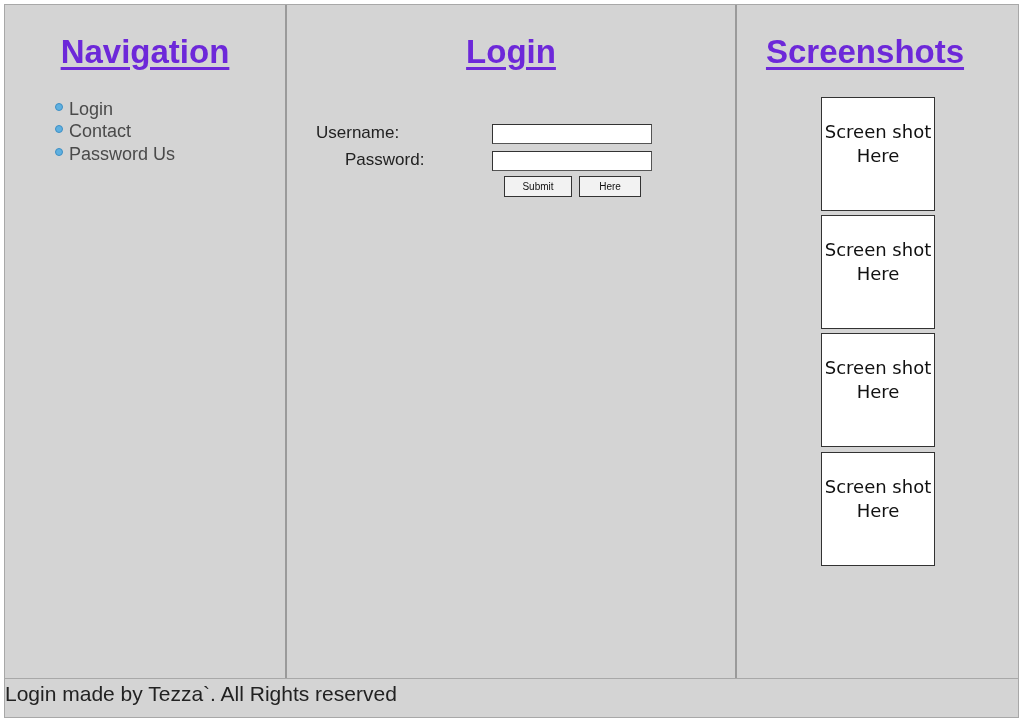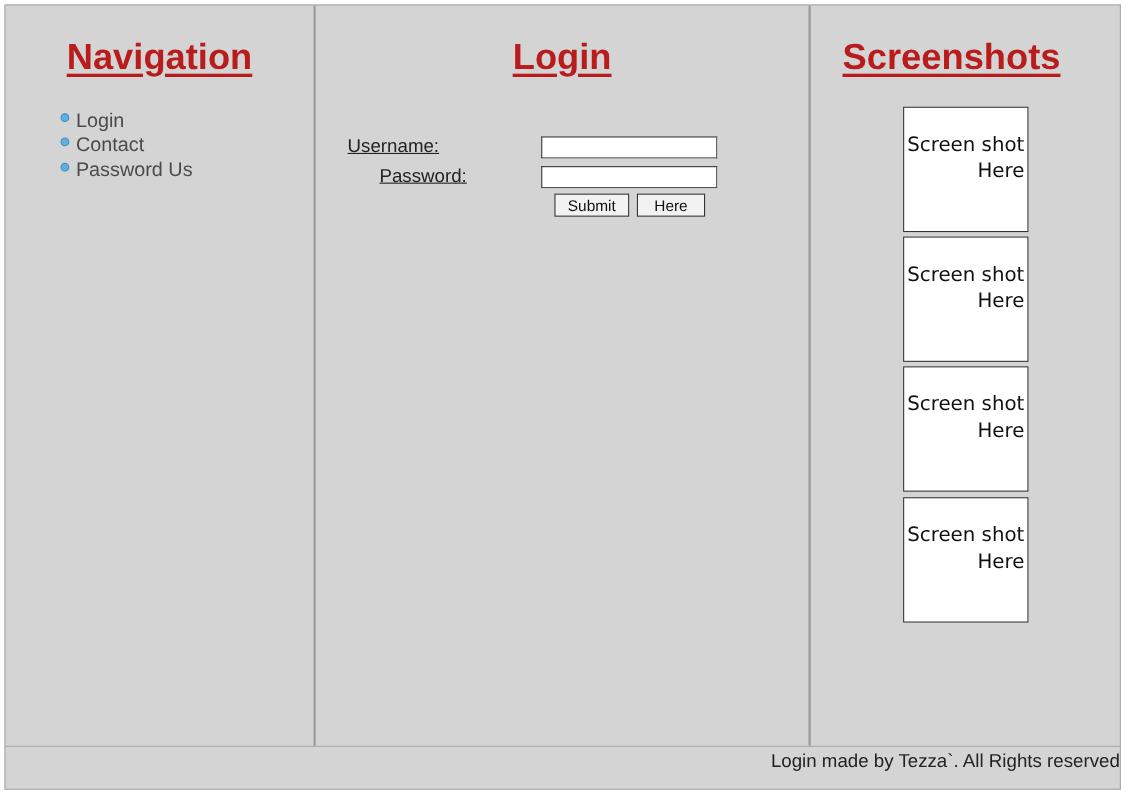--- a/index.html
+++ b/index.html
@@ -2,36 +2,36 @@
 <html><head>
 <meta charset="utf-8">
 <style>
   html, body { margin:0; padding:0; background:#ffffff; }
   body { width:1024px; height:724px; position:relative; overflow:hidden; font-family:"Liberation Sans", sans-serif; }
   .frame { position:absolute; left:4px; top:4px; width:1015px; height:714px; background:#d4d4d4; border:1px solid #a8a8a8; box-sizing:border-box; }
   .col { position:absolute; top:0; height:673px; box-sizing:border-box; }
   .col-nav { left:0; width:282px; border-right:2px solid #9a9a9a; }
   .col-login { left:282px; width:450px; border-right:2px solid #9a9a9a; }
   .col-shots { left:732px; width:256px; }
-  h1 { margin:0; font-family:"Liberation Sans", sans-serif; font-weight:bold; font-size:33px; color:#b91c1c; text-decoration:underline; text-decoration-thickness:3px; text-underline-offset:4px; text-align:center; position:absolute; top:28px; left:0; right:0; }
+  h1 { margin:0; font-family:"Liberation Sans", sans-serif; font-weight:bold; font-size:33px; color:#6d28d9; text-decoration:underline; text-decoration-thickness:3px; text-underline-offset:4px; text-align:center; position:absolute; top:28px; left:0; right:0; }
   .nav-list { position:absolute; top:94px; left:50px; margin:0; padding:0; list-style:none; }
   .nav-list li { display:flex; align-items:flex-start; height:22.3px; font-size:18px; color:#4a4a4a; }
   .bullet { width:6px; height:6px; border-radius:50%; background:#5fb0e0; border:1px solid #3d8fc4; margin-top:4px; margin-right:6px; flex:none; }
   .nav-link { color:#4a4a4a; text-decoration:none; cursor:pointer; line-height:20px; }
-  .form-row { position:absolute; font-size:17px; color:#222;text-decoration:underline; }
+  .form-row { position:absolute; font-size:17px; color:#222; }
   .lbl-user { left:29px; top:118px; }
   .lbl-pass { left:30px; top:145px;margin-left:28px; }
   .input { position:absolute; left:205px; width:160px; height:20px; border:1px solid #555; background:#fff; box-sizing:border-box; border-top-color:#333; border-left-color:#333; }
   .in-user { top:119px; }
   .in-pass { top:146px; }
-  .btn { position:absolute; top:171px; height:21px; background:#f2f2f2; border:1px solid #333; font-family:"Liberation Sans", sans-serif; font-size:14px; color:#111; padding:0; box-sizing:border-box; cursor:pointer; }
+  .btn { position:absolute; top:171px; height:21px; background:#f2f2f2; border:1px solid #333; font-family:"Liberation Sans", sans-serif; font-size:10px; color:#111; padding:0; box-sizing:border-box; cursor:pointer; }
   .btn-submit { left:217px; width:68px; }
   .btn-reset { left:292px; width:62px; }
-  .shot { position:absolute; left:84px; width:114px; height:114px; background:#fff; border:1px solid #333; box-sizing:border-box; display:flex; align-items:center; justify-content:center; text-align:right; font-family:"DejaVu Sans", sans-serif; font-size:18px; line-height:24px; color:#111; padding-bottom:20px; }
-  .footer { position:absolute; left:0; top:673px; width:100%; height:39px; border-top:1px solid #a8a8a8; box-sizing:border-box; text-align:right; font-size:17px; color:#222; padding-top:3px; }
+  .shot { position:absolute; left:84px; width:114px; height:114px; background:#fff; border:1px solid #333; box-sizing:border-box; display:flex; align-items:center; justify-content:center; text-align:center; font-family:"DejaVu Sans", sans-serif; font-size:18px; line-height:24px; color:#111; padding-bottom:20px; }
+  .footer { position:absolute; left:0; top:673px; width:100%; height:39px; border-top:1px solid #a8a8a8; box-sizing:border-box; text-align:left; font-size:21px; color:#222; padding-top:3px; }
 </style>
 </head>
 <body>
 
 <div class="frame">
 
   <div class="col col-nav">
     <h1>Navigation</h1>
     <ul class="nav-list">
       <li>

